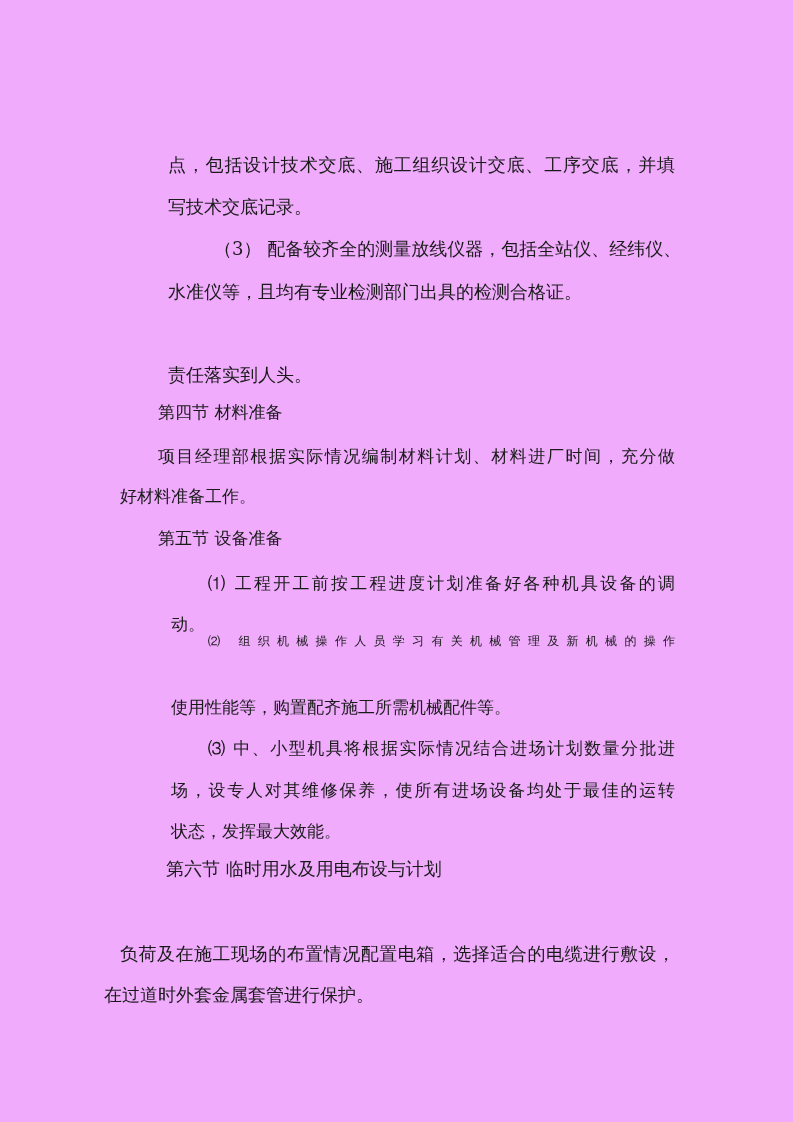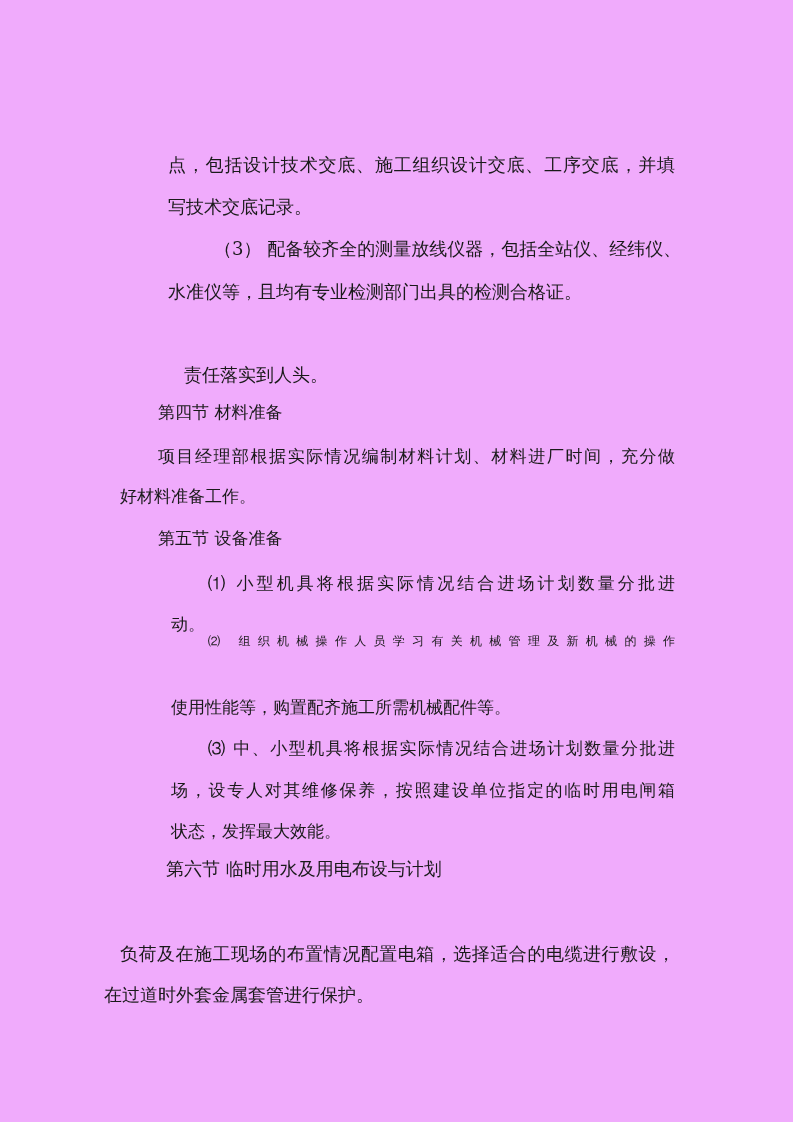--- a/index.html
+++ b/index.html
@@ -20,36 +20,36 @@
 <body>
 
 <div class="page">
 
   <div class="line justify" style="left:168px; top:153px; width:507px;">点，包括设计技术交底、施工组织设计交底、工序交底，并填</div>
   <div class="line" style="left:168px; top:195px;">写技术交底记录。</div>
 
   <div class="line justify" style="left:214px; top:237px; width:461px;">（3） 配备较齐全的测量放线仪器，包括全站仪、经纬仪、</div>
   <div class="line" style="left:168px; top:280px;">水准仪等，且均有专业检测部门出具的检测合格证。</div>
 
-  <div class="line" style="left:184px; top:363px;">责任落实到人头。</div>
+  <div class="line" style="left:168px; top:363px;">责任落实到人头。</div>
 
   <div class="line sans" style="left:158px; top:400px; font-size:17px;">第四节  材料准备</div>
   <div class="line sans justify" style="left:158px; top:444px; width:517px; font-size:17px;">项目经理部根据实际情况编制材料计划、材料进厂时间，充分做</div>
   <div class="line sans" style="left:120px; top:484px; font-size:17px;">好材料准备工作。</div>
 
   <div class="line sans" style="left:158px; top:526px; font-size:17px;">第五节  设备准备</div>
 
-  <div class="line sans justify" style="left:208px; top:571px; width:467px; font-size:17px;">⑴ 小型机具将根据实际情况结合进场计划数量分批进</div>
+  <div class="line sans justify" style="left:208px; top:571px; width:467px; font-size:17px;">⑴ 工程开工前按工程进度计划准备好各种机具设备的调</div>
   <div class="line sans" style="left:171px; top:612px; font-size:17px;">动。</div>
 
   <div class="line sans justify" style="left:208px; top:629px; width:467px; font-size:12px;">⑵ 组织机械操作人员学习有关机械管理及新机械的操作</div>
   <div class="line sans" style="left:171px; top:695px; font-size:17px;">使用性能等，购置配齐施工所需机械配件等。</div>
 
   <div class="line sans justify" style="left:208px; top:736px; width:467px; font-size:17px;">⑶ 中、小型机具将根据实际情况结合进场计划数量分批进</div>
-  <div class="line sans justify" style="left:171px; top:778px; width:504px; font-size:17px;">场，设专人对其维修保养，按照建设单位指定的临时用电闸箱</div>
+  <div class="line sans justify" style="left:171px; top:778px; width:504px; font-size:17px;">场，设专人对其维修保养，使所有进场设备均处于最佳的运转</div>
   <div class="line sans" style="left:171px; top:819px; font-size:17px;">状态，发挥最大效能。</div>
 
   <div class="line sans" style="left:166px; top:857px; font-size:18px;text-align:right;">第六节  临时用水及用电布设与计划</div>
 
   <div class="line justify" style="left:120px; top:942px; width:555px;">负荷及在施工现场的布置情况配置电箱，选择适合的电缆进行敷设，</div>
   <div class="line" style="left:104px; top:983px;">在过道时外套金属套管进行保护。</div>
 
 </div>
 
 </body></html>

